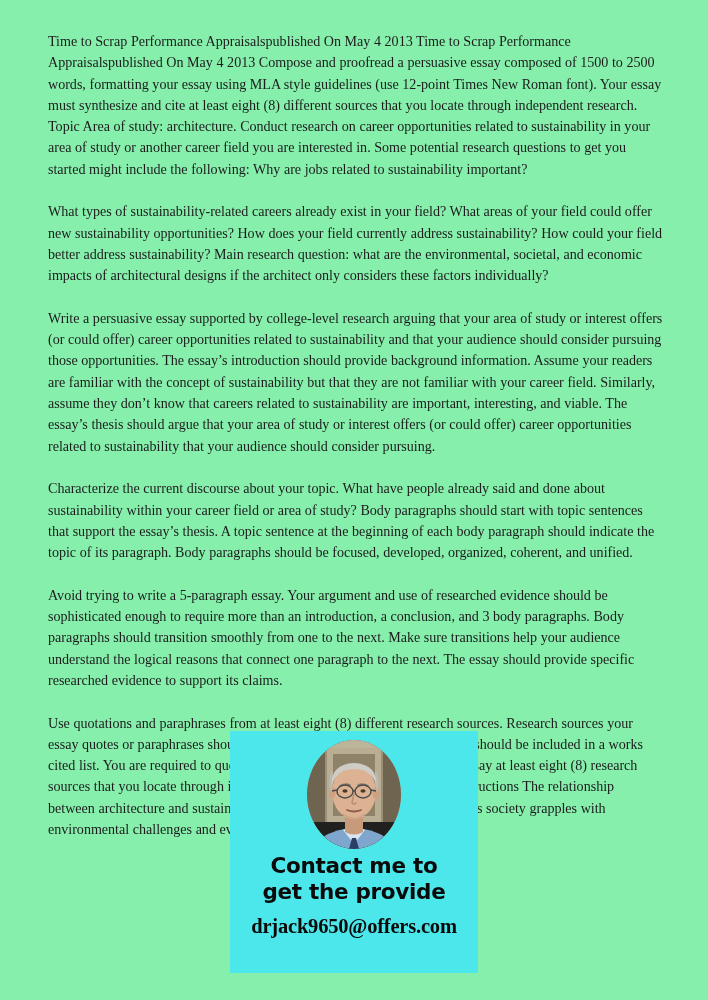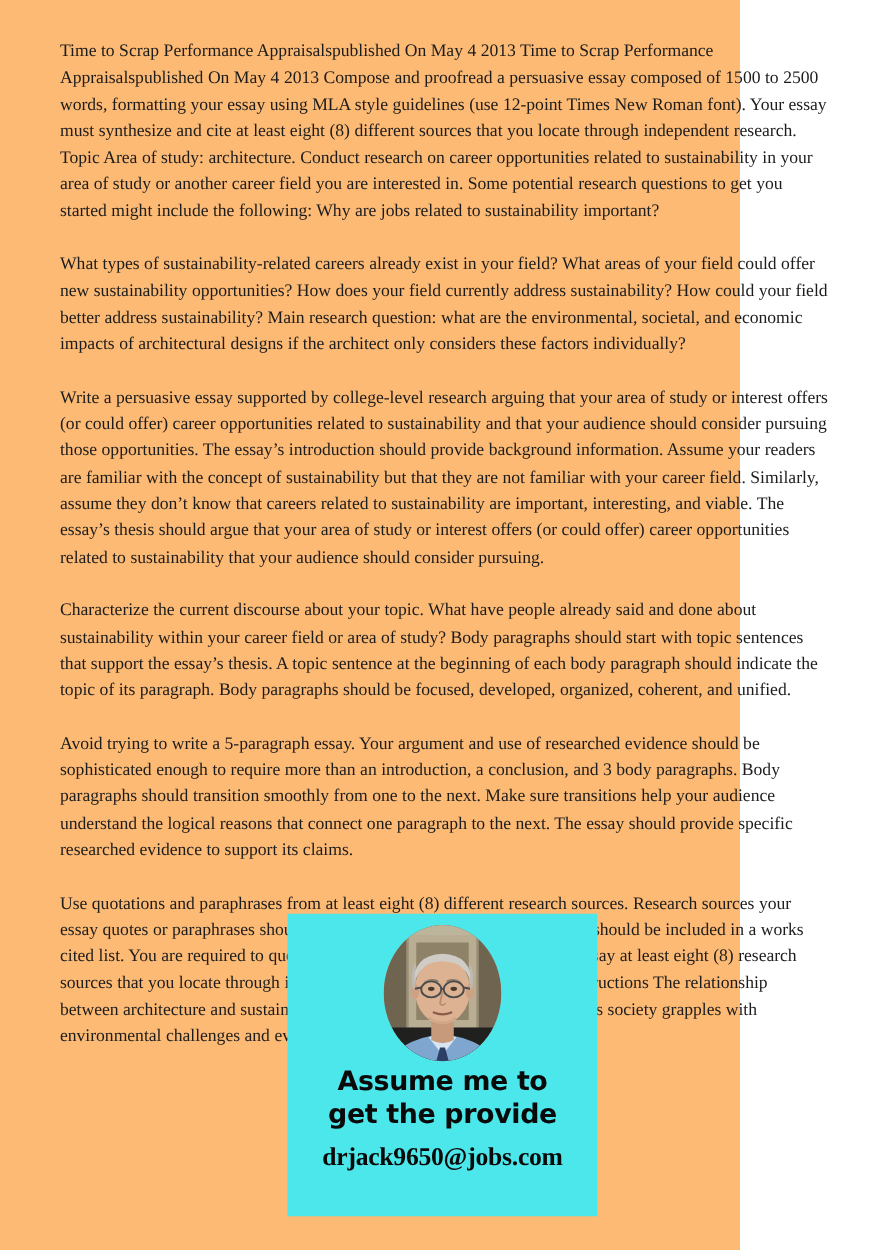--- a/index.html
+++ b/index.html
@@ -12,23 +12,23 @@
     background: #ffffff;
     font-family: "Liberation Serif", "DejaVu Serif", serif;
     overflow: hidden;
     position: relative;
   }
 
   #page {
     position: absolute;
     left: 0;
     top: 0;
-    width: 592px;
+    width: 708px;
     height: 1000px;
-    background: #fdba74;
+    background: #86efac;
   }
 
   #doc-body {
     position: absolute;
     left: 48px;
     top: 31px;
     width: 616px;
   }
 
   .para {
@@ -159,20 +159,20 @@
           <path d="M47 53 L45 63 Q47 65 49 63" stroke="#b98c6d" stroke-width="1.4" fill="none" stroke-linecap="round"></path>
 
           <path d="M40 70 Q47 73 54 70" stroke="#8d5b4b" stroke-width="1.8" fill="none" stroke-linecap="round"></path>
 
           <path d="M36 74 Q47 82 58 74" stroke="#c79a7c" stroke-width="1.2" fill="none" opacity="0.7"></path>
         </g>
       </svg>
     </div>
 
     <div id="contact-lines">
-      <div class="contact-line">Assume me to</div>
+      <div class="contact-line">Contact me to</div>
       <div class="contact-line">get the provide</div>
-      <div id="contact-email">drjack9650@jobs.com</div>
+      <div id="contact-email">drjack9650@offers.com</div>
     </div>
 
   </div>
 
 </div>
 
 </body></html>

